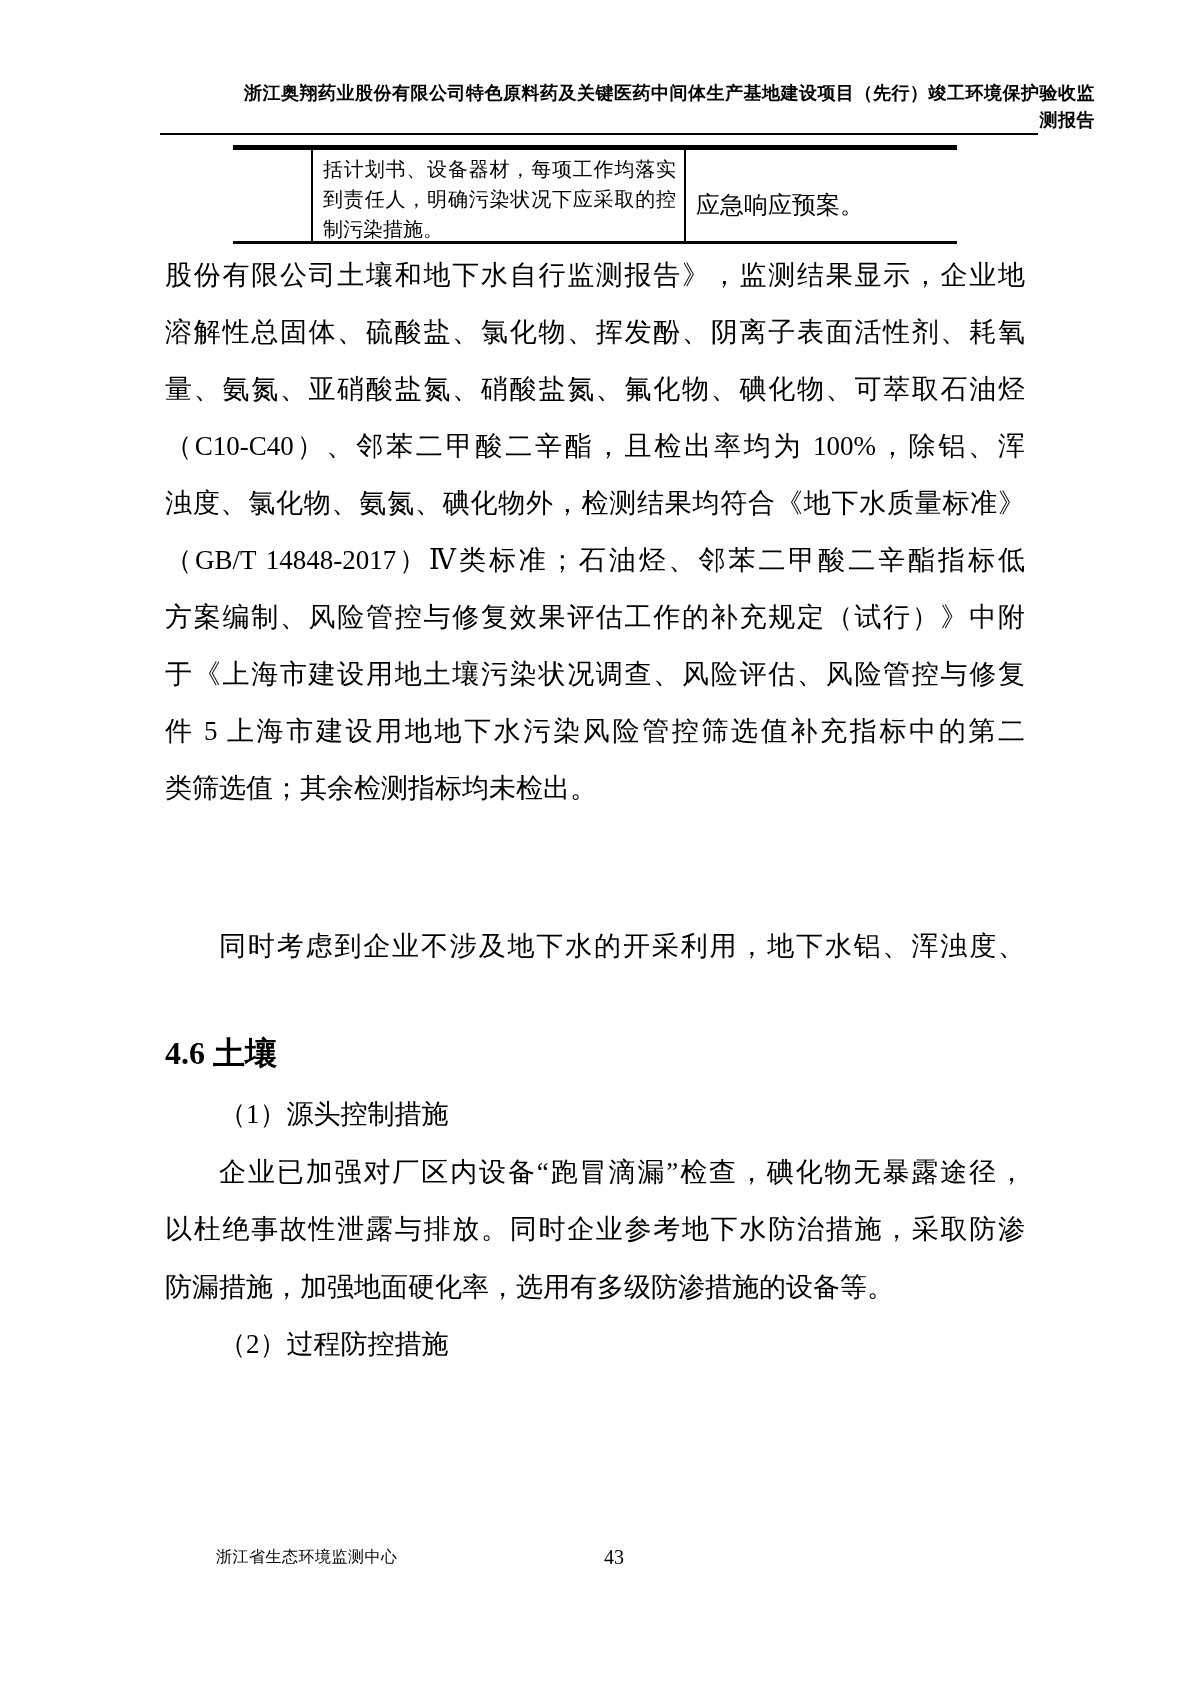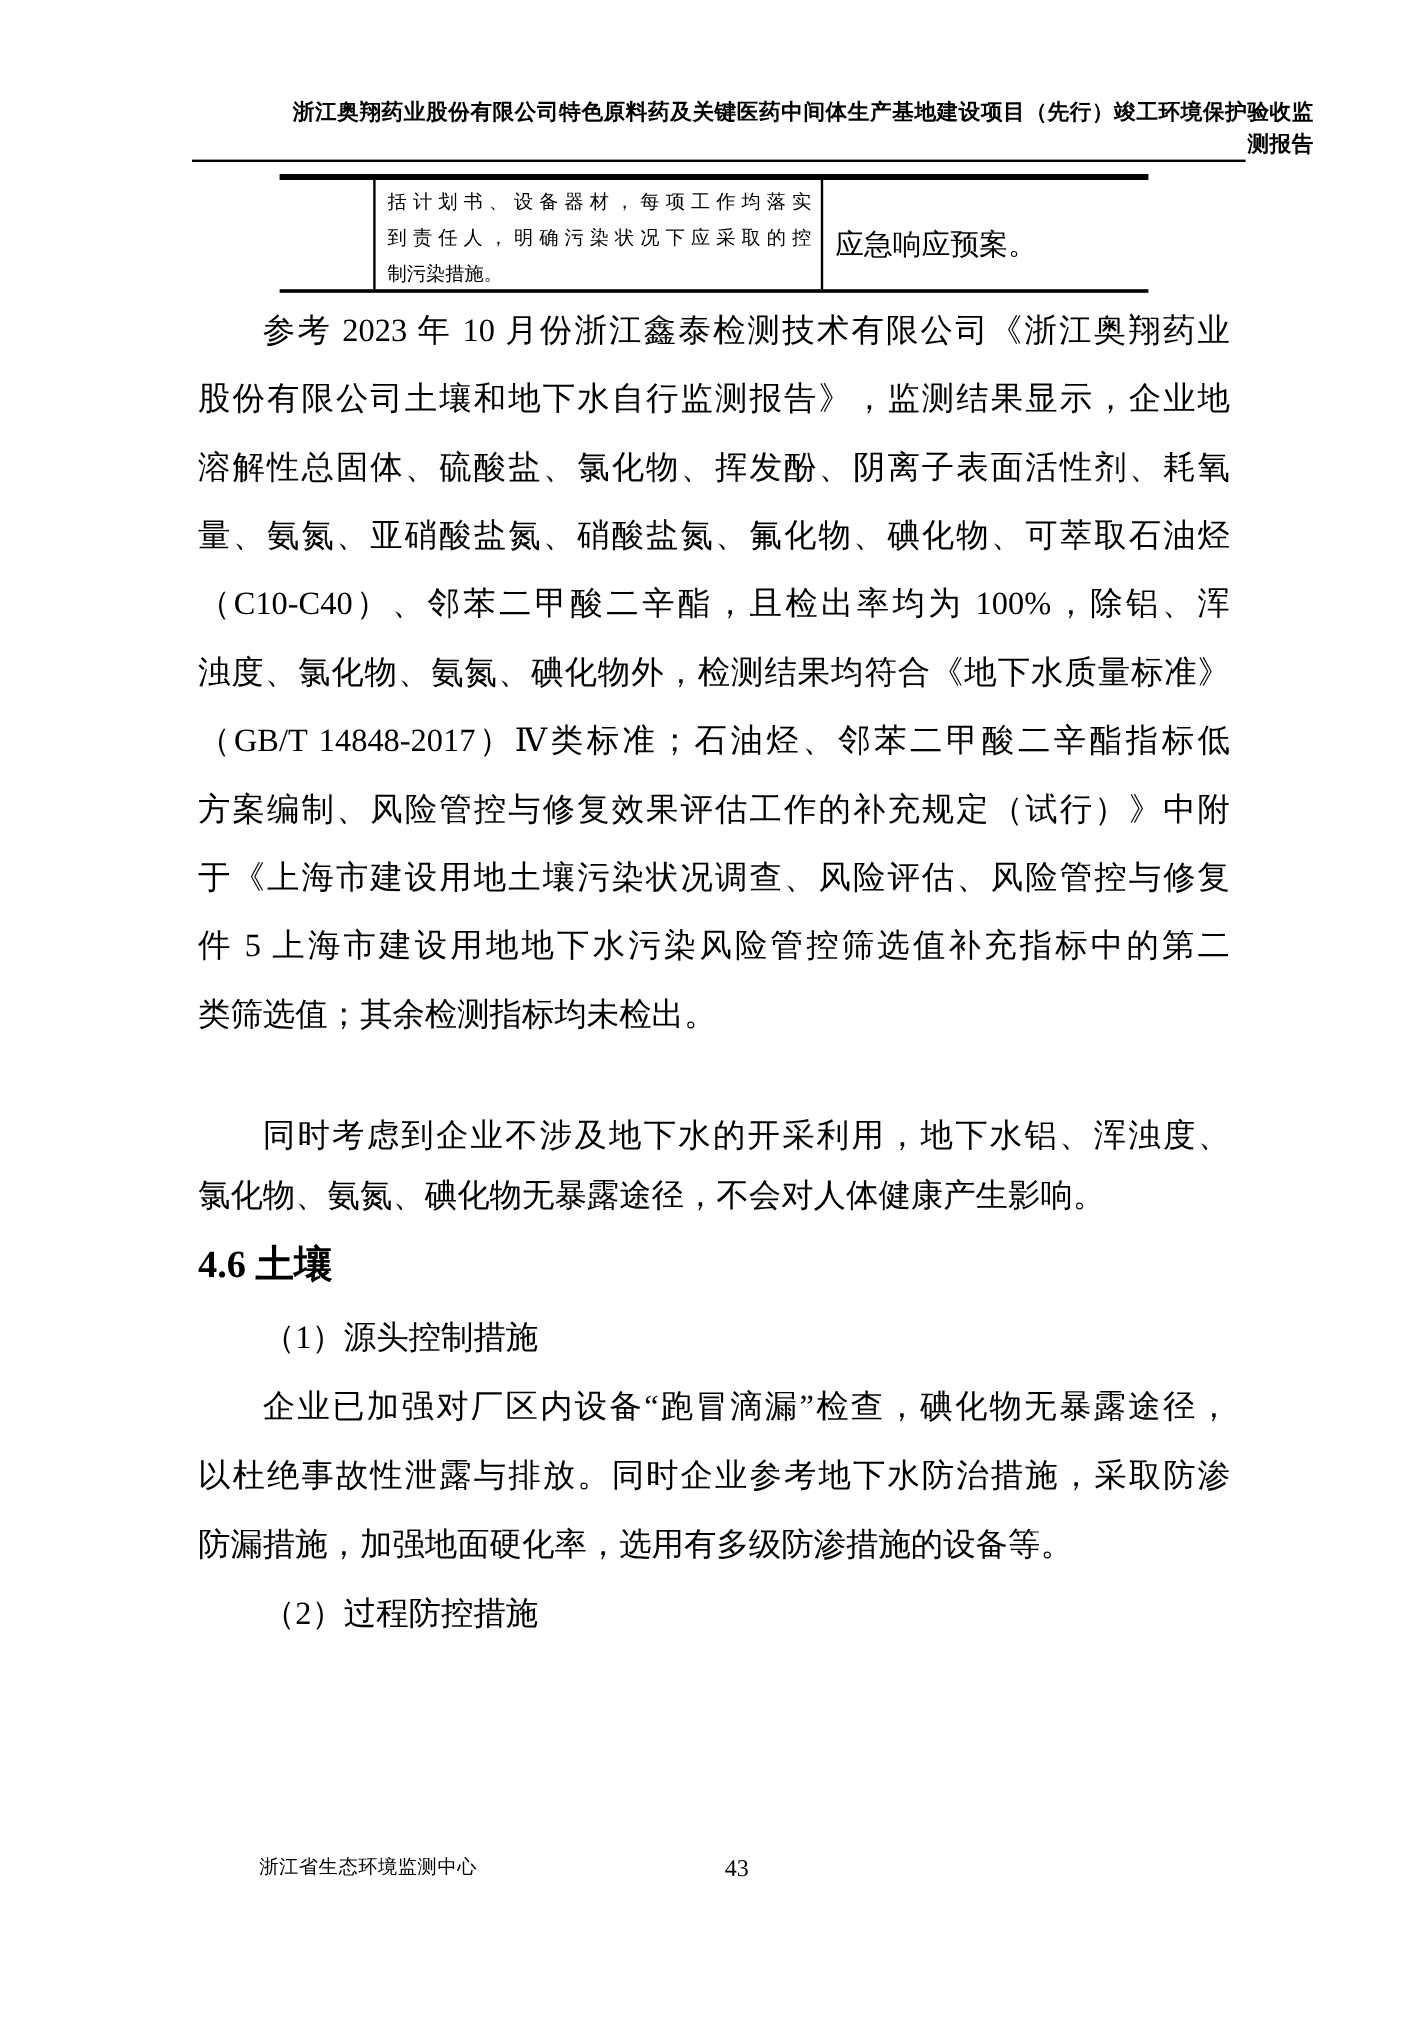--- a/index.html
+++ b/index.html
@@ -28,21 +28,21 @@
   .tbl {
     position: absolute; left: 233px; top: 145px; width: 724px; height: 99px;
     box-sizing: border-box;
     border-top: 5px solid #000000;
     border-bottom: 3px solid #000000;
     display: flex;
   }
   .tbl .c1 { width: 80px; box-sizing: border-box; border-right: 2px solid #000000; }
   .tbl .c2 {
     width: 373px; box-sizing: border-box; border-right: 2px solid #000000;
-    padding: 4px 8px 0 10px; font-size: 16px; line-height: 30px;
+    padding: 4px 8px 0 10px; font-size: 20px; line-height: 30px;
   }
   .tbl .c3 { flex: 1; padding: 16px 8px 0 10px; font-size: 24px; line-height: 30px; margin-top: 24px; }
   .tl { text-align: justify; text-align-last: justify; }
   .tl.last { text-align-last: left; }
 
   
   .p { position: absolute; left: 165px; width: 860px; font-size: 27px; }
   .p .ln {
     height: 57px; line-height: 57px;
     text-align: justify; text-align-last: justify;
@@ -85,36 +85,34 @@
       <div class="tl">括计划书、设备器材，每项工作均落实</div>
       <div class="tl">到责任人，明确污染状况下应采取的控</div>
       <div class="tl last">制污染措施。</div>
     </div>
     <div class="c3">
       <div class="tl last">应急响应预案。</div>
     </div>
   </div>
 
   <div class="p p1" style="top:247px">
-    <div class="ln ind">参考 2023 年 10 月份浙江鑫泰检测技术有限公司《浙江奥翔药业</div>
     <div class="ln">股份有限公司土壤和地下水自行监测报告》，监测结果显示，企业地</div>
     <div class="ln">溶解性总固体、硫酸盐、氯化物、挥发酚、阴离子表面活性剂、耗氧</div>
     <div class="ln">量、氨氮、亚硝酸盐氮、硝酸盐氮、氟化物、碘化物、可萃取石油烃</div>
     <div class="ln">（C10-C40）、邻苯二甲酸二辛酯，且检出率均为 100%，除铝、浑</div>
     <div class="ln">浊度、氯化物、氨氮、碘化物外，检测结果均符合《地下水质量标准》</div>
     <div class="ln">（GB/T 14848-2017）Ⅳ类标准；石油烃、邻苯二甲酸二辛酯指标低</div>
     <div class="ln">方案编制、风险管控与修复效果评估工作的补充规定（试行）》中附</div>
     <div class="ln">于《上海市建设用地土壤污染状况调查、风险评估、风险管控与修复</div>
     <div class="ln">件 5 上海市建设用地地下水污染风险管控筛选值补充指标中的第二</div>
     <div class="ln last">类筛选值；其余检测指标均未检出。</div>
   </div>
 
   <div class="p p2" style="top:921px">
     <div class="ln ind">同时考虑到企业不涉及地下水的开采利用，地下水铝、浑浊度、</div>
-    <div class="ln last">氯化物、氨氮、碘化物无暴露途径，不会对人体健康产生影响。</div>
   </div>
 
   <div class="h46">4.6 土壤</div>
 
   <div class="p p3" style="top:1086px">
     <div class="ln ind last">（1）源头控制措施</div>
     <div class="ln ind">企业已加强对厂区内设备“跑冒滴漏”检查，碘化物无暴露途径，</div>
     <div class="ln">以杜绝事故性泄露与排放。同时企业参考地下水防治措施，采取防渗</div>
     <div class="ln last">防漏措施，加强地面硬化率，选用有多级防渗措施的设备等。</div>
     <div class="ln ind last">（2）过程防控措施</div>

